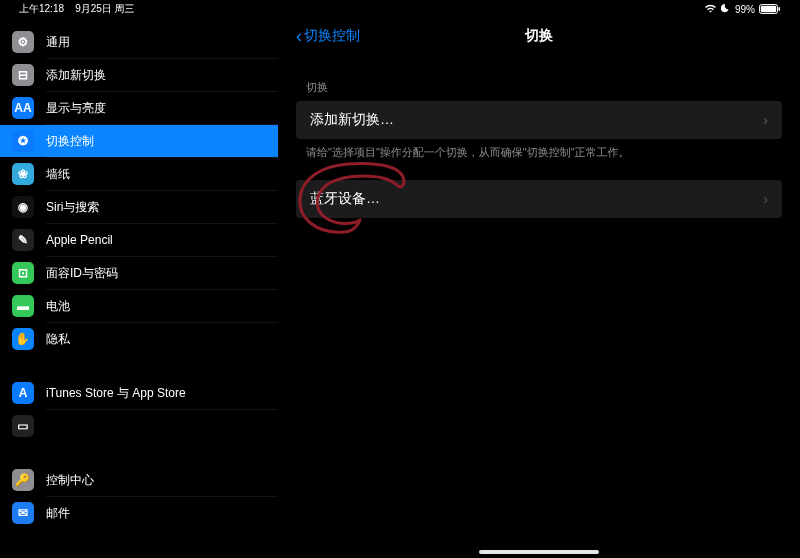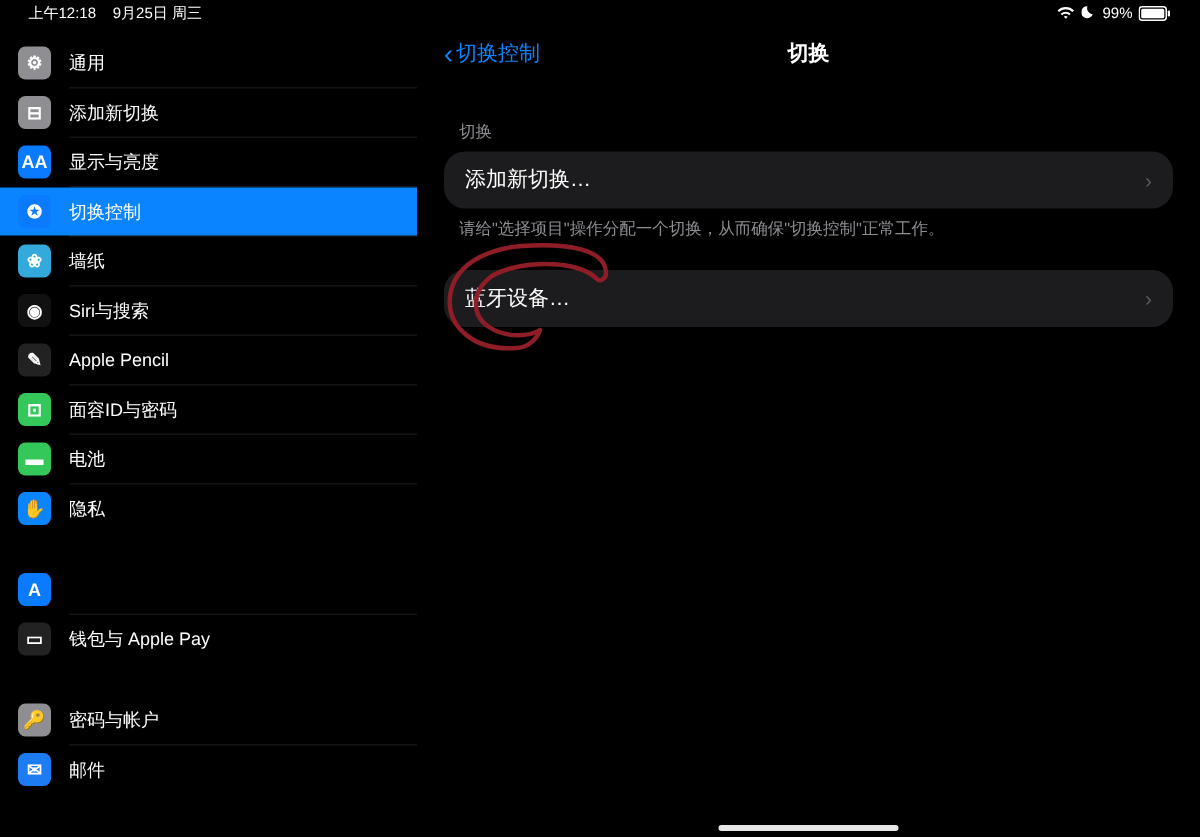--- a/index.html
+++ b/index.html
@@ -44,21 +44,21 @@
   .glyph { line-height:1; }
 
   
   .main { flex: 1; position: relative; background: #000; padding: 0 18px; }
   .nav { height: 36px; display: flex; align-items: center; position: relative; }
   .back { display: flex; align-items: center; gap: 2px; color: #0a84ff; font-size: 14px; position: absolute; left: 0; }
   .back .chev { font-size: 18px; line-height: 1; }
   .navtitle { margin: 0 auto; font-size: 14px; font-weight: 600; }
 
   .section-header { font-size: 11px; color: #8e8e93; margin: 26px 0 6px 10px; }
-  .cell-wrap { background:#1c1c1e; border-radius:14px; overflow:hidden; }
+  .cell-wrap { background:#1c1c1e; border-radius:4px; overflow:hidden; }
   .cell { display:flex; align-items:center; justify-content:space-between; height:38px; padding:0 14px; cursor:pointer; }
   .cell .label { font-size:14px; color:#fff; }
   .cell .chev { color:#5a5a5e; font-size:14px; }
 
   .footer-note { font-size:11px; color:#8e8e93; margin:6px 0 0 10px; }
 
   .gap { height:20px; }
 
   .annot { position:absolute; left:10px; top:138px; pointer-events:none; }
   .home-ind { position:absolute; bottom:4px; left:50%; transform:translateX(-50%); width:120px; height:4px; border-radius:2px; background:#fff; opacity:.9; }
@@ -167,35 +167,35 @@
                 <span class="glyph">✋</span>
               </div>
               <span class="label">隐私</span>
             </div>
           </div>
           <div class="group">
             <div class="row">
               <div class="icon i-store">
                 <span class="glyph">A</span>
               </div>
+              <span class="label">iTunes Store 与 App Store</span>
             </div>
             <hr class="sep">
             <div class="row">
               <div class="icon i-wallet">
                 <span class="glyph">▭</span>
               </div>
-              <span class="label">钱包与 Apple Pay</span>
             </div>
           </div>
           <div class="group">
             <div class="row">
               <div class="icon i-pwd">
                 <span class="glyph">🔑</span>
               </div>
-              <span class="label">密码与帐户</span>
+              <span class="label">控制中心</span>
             </div>
             <hr class="sep">
             <div class="row">
               <div class="icon i-mail">
                 <span class="glyph">✉</span>
               </div>
               <span class="label">邮件</span>
             </div>
           </div>
         </div>

